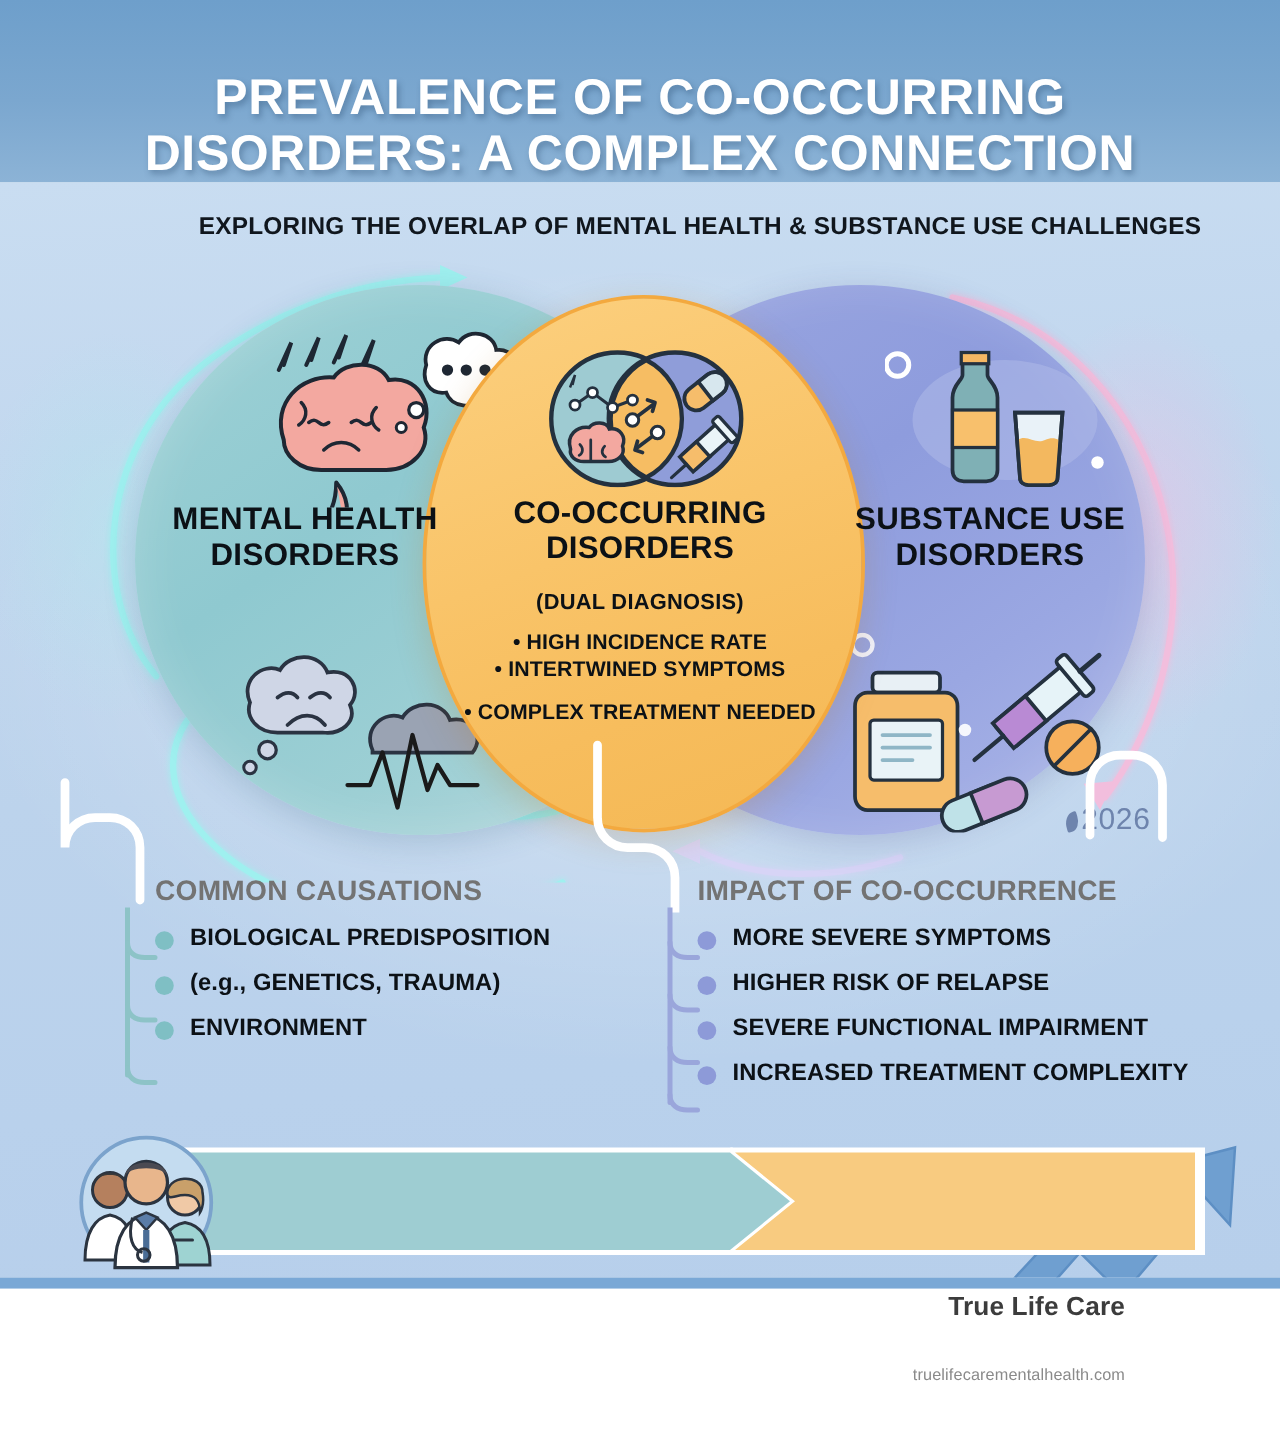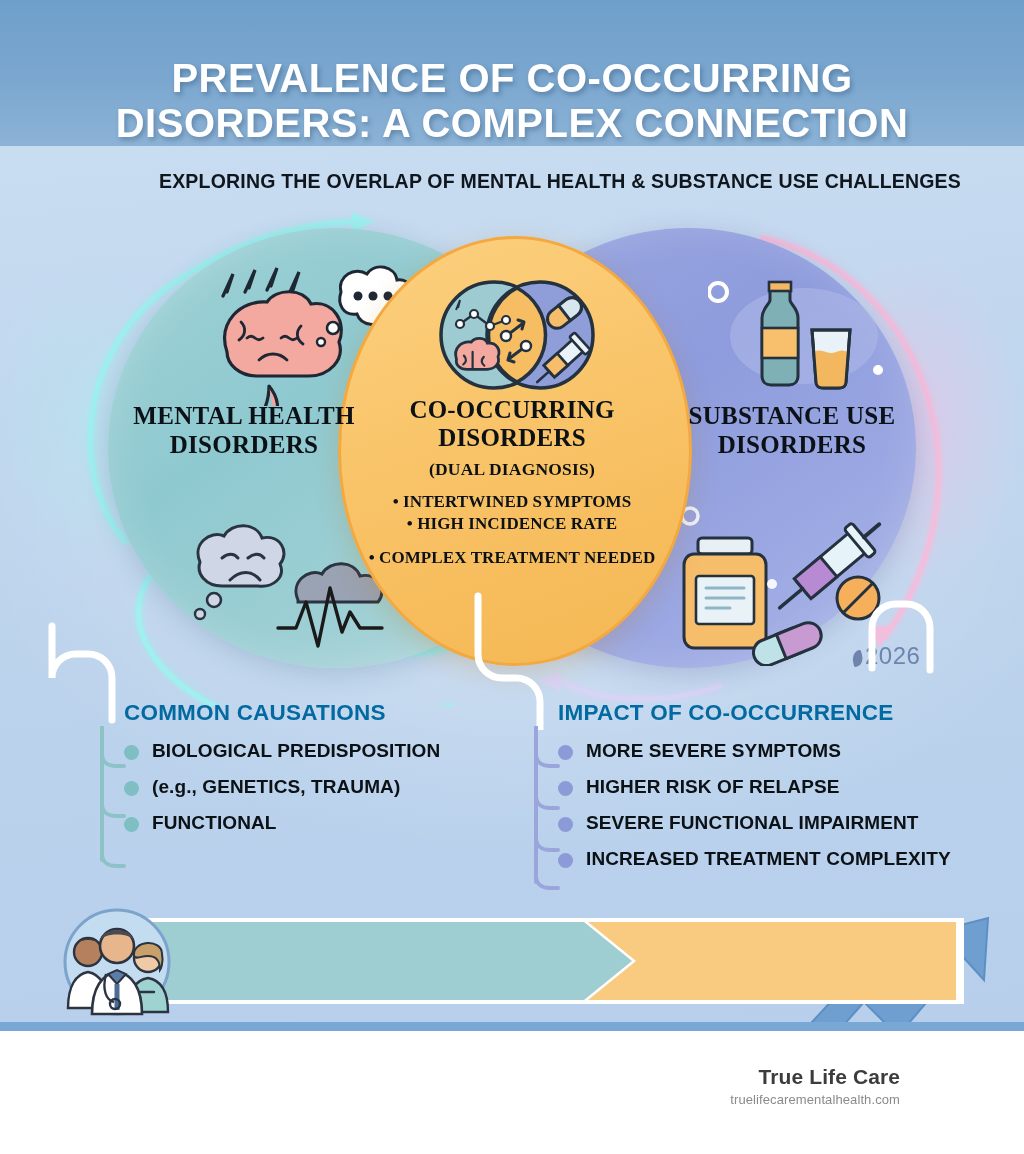--- a/index.html
+++ b/index.html
@@ -45,21 +45,21 @@
   }
 
   .subtitle{
     position:absolute;left:0;top:170px;width:1024px;
     text-align:center;
     font-size:19.5px;font-weight:bold;letter-spacing:.2px;
     color:#10161d;text-transform:uppercase;padding-left:48px;
   }
 
   
-  .venn{position:absolute;left:0;top:146px;width:1024px;height:560px;font-family:Liberation Serif, serif;}
+  .venn{position:absolute;left:0;top:146px;width:1024px;height:560px;}
 
   .circle{
     position:absolute;border-radius:50%;
   }
   .circle-left{
     left:108px;top:82px;width:456px;height:440px;
     background:linear-gradient(145deg,#9fd2d6 0%,#8fc9d0 40%,#9ccfd4 70%,#b6d7dc 100%);
     box-shadow:0 6px 26px rgba(40,90,120,.20), inset 0 0 40px rgba(255,255,255,.18);
   }
   .circle-right{
@@ -80,37 +80,37 @@
     color:#0c1116;text-transform:uppercase;letter-spacing:.3px;
   }
   .label-left{left:124px;top:255px;width:240px;}
   .label-right{left:672px;top:255px;width:240px;}
 
   .center-text{
     position:absolute;left:352px;top:250px;width:320px;text-align:center;
     color:#0c1116;
   }
   .center-title{font-size:25px;line-height:1.13;font-weight:bold;text-transform:uppercase;letter-spacing:.2px;}
-  .center-sub{font-size:17.5px;font-weight:bold;letter-spacing:.2px;margin-top:6px;text-transform:uppercase;}
+  .center-sub{font-size:17.5px;font-weight:bold;letter-spacing:.2px;margin-top:18px;text-transform:uppercase;}
   .center-bullets{margin-top:11px;font-size:17px;line-height:1.30;font-weight:bold;text-transform:uppercase;letter-spacing:.1px;}
   .center-bullets .b2{margin-top:13px;line-height:1.15;}
 
   .year{
     position:absolute;left:852px;top:642px;
     font-size:24px;color:#6e84ad;letter-spacing:.5px;font-weight:normal;
   }
   .year .leaf{
     display:inline-block;width:11px;height:15px;margin-right:2px;vertical-align:-2px;
     background:#6e84ad;border-radius:80% 10% 70% 10%;transform:rotate(-18deg);
   }
 
   
   .list-block{position:absolute;}
   .list-title{
-    font-size:22.5px;font-weight:bold;color:#0369a1;text-transform:uppercase;letter-spacing:.2px;
+    font-size:22.5px;font-weight:bold;color:#737373;text-transform:uppercase;letter-spacing:.2px;
   }
   .li{position:relative;display:flex;align-items:flex-start;margin-top:14px;}
   .li .dot{
     flex:0 0 auto;width:15px;height:15px;border-radius:50%;margin:5px 13px 0 0;
   }
   .li .txt{
     font-size:19px;line-height:1.16;color:#0c1116;font-weight:bold;letter-spacing:.1px;
   }
   .li .txt .sub{display:block;font-weight:bold;}
   .left-list{left:124px;top:700px;width:400px;}
@@ -120,21 +120,21 @@
 
   .connector{position:absolute;}
 
   
   .banner{position:absolute;left:0;top:900px;width:1024px;height:122px;}
 
   
   .sep{position:absolute;left:0;top:1022px;width:1024px;height:9px;background:#7aa8d6;}
   .footer{position:absolute;left:0;top:1031px;width:1024px;height:123px;background:#ffffff;}
   .brand{
-    position:absolute;right:124px;top:1065px;
+    position:absolute;right:124px;top:1034px;
     font-size:21px;font-weight:bold;color:#3c3c3c;letter-spacing:.1px;
   }
   .site{
     position:absolute;right:124px;top:1092px;
     font-size:13px;color:#8a8a8a;letter-spacing:.1px;
   }
 </style>
 </head>
 <body>
 
@@ -354,22 +354,22 @@
       </g>
     </svg>
 
     <div class="circle-label label-left">MENTAL HEALTH DISORDERS</div>
     <div class="circle-label label-right">SUBSTANCE USE DISORDERS</div>
 
     <div class="center-text">
       <div class="center-title">CO-OCCURRING DISORDERS</div>
       <div class="center-sub">(DUAL DIAGNOSIS)</div>
       <div class="center-bullets">
+        <div>• HIGH INCIDENCE RATE</div>
         <div>• INTERTWINED SYMPTOMS</div>
-        <div>• HIGH INCIDENCE RATE</div>
         <div class="b2">• COMPLEX TREATMENT NEEDED</div>
       </div>
     </div>
   </div>
 
   <div class="year"><span class="leaf"></span><span>2026</span></div>
 
   <svg class="connector" style="left:0;top:400px;width:1024px;height:330px;" width="1024" height="330">
     <path d="M112,320 l0,-42 c0,-14 -11,-24 -24,-24 l-12,0 c-13,0 -24,10 -24,24 l0,-52" fill="none" stroke="#ffffff" stroke-width="7" stroke-linecap="round"></path>
     <path d="M540,330 l0,-28 c0,-14 -11,-24 -24,-24 l-14,0 c-13,0 -24,-10 -24,-24 l0,-58" fill="none" stroke="#ffffff" stroke-width="7" stroke-linecap="round"></path>
@@ -383,21 +383,21 @@
       <span class="txt">BIOLOGICAL PREDISPOSITION</span>
     </div>
     <div class="li">
       <span class="dot"></span>
       <span class="txt">
         <span class="sub">(e.g., GENETICS, TRAUMA)</span>
       </span>
     </div>
     <div class="li">
       <span class="dot"></span>
-      <span class="txt">FUNCTIONAL</span>
+      <span class="txt">ENVIRONMENT</span>
     </div>
   </div>
 
   <svg class="connector" style="left:96px;top:726px;width:60px;height:160px;" width="60" height="160">
     <path d="M6,0 l0,134" fill="none" stroke="#8dc3c7" stroke-width="4" stroke-linecap="round"></path>
     <path d="M6,28 c0,8 6,12 14,12 l8,0" fill="none" stroke="#8dc3c7" stroke-width="4" stroke-linecap="round"></path>
     <path d="M6,78 c0,8 6,12 14,12 l8,0" fill="none" stroke="#8dc3c7" stroke-width="4" stroke-linecap="round"></path>
     <path d="M6,128 c0,8 6,12 14,12 l8,0" fill="none" stroke="#8dc3c7" stroke-width="4" stroke-linecap="round"></path>
   </svg>
 

